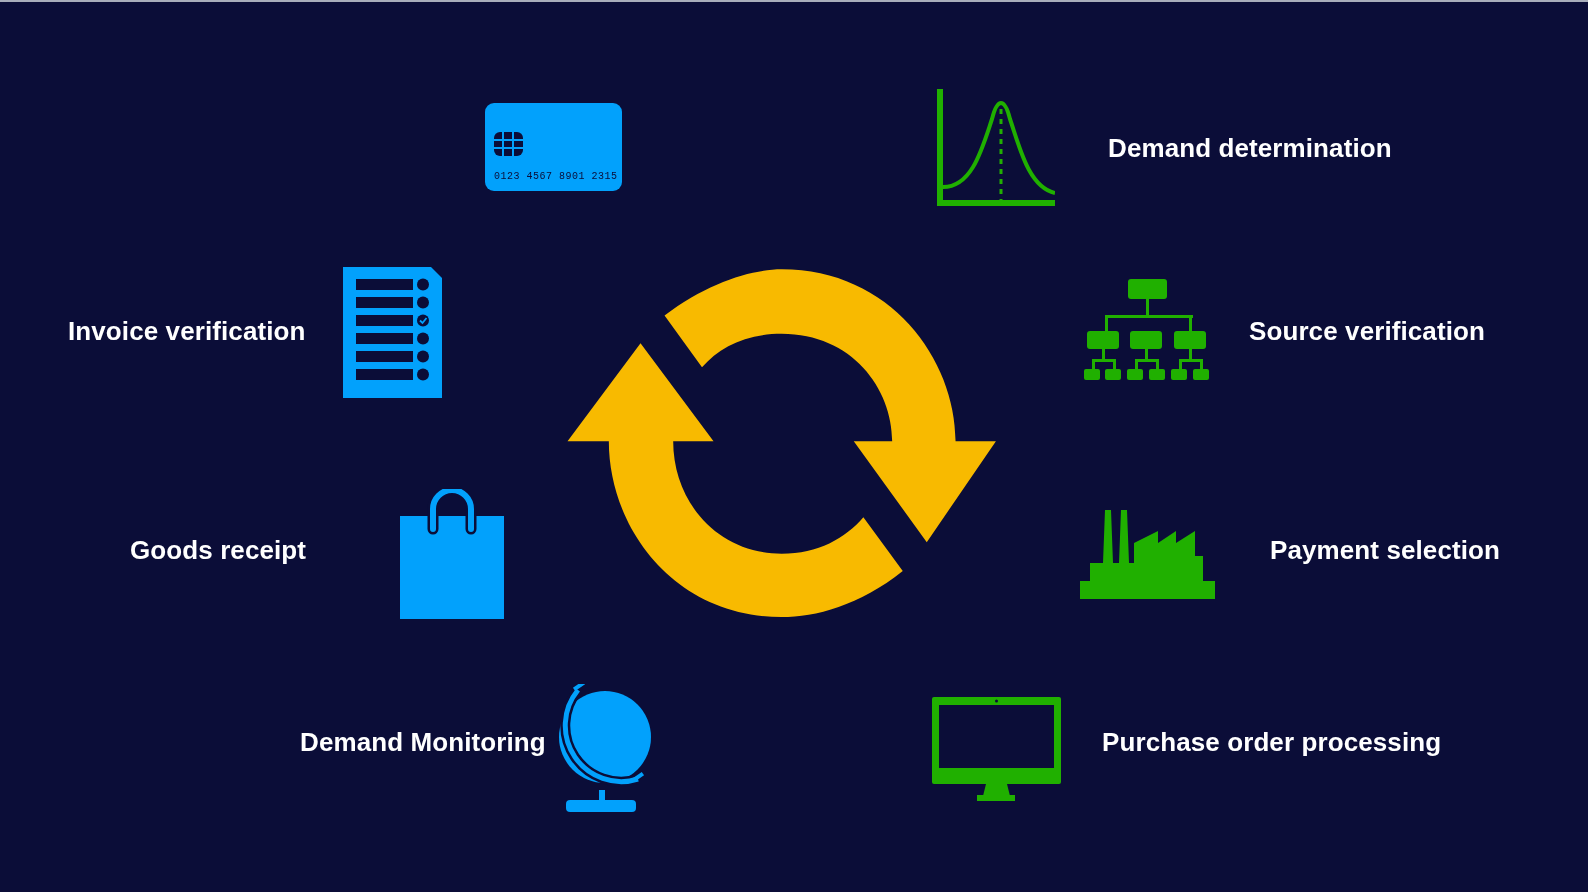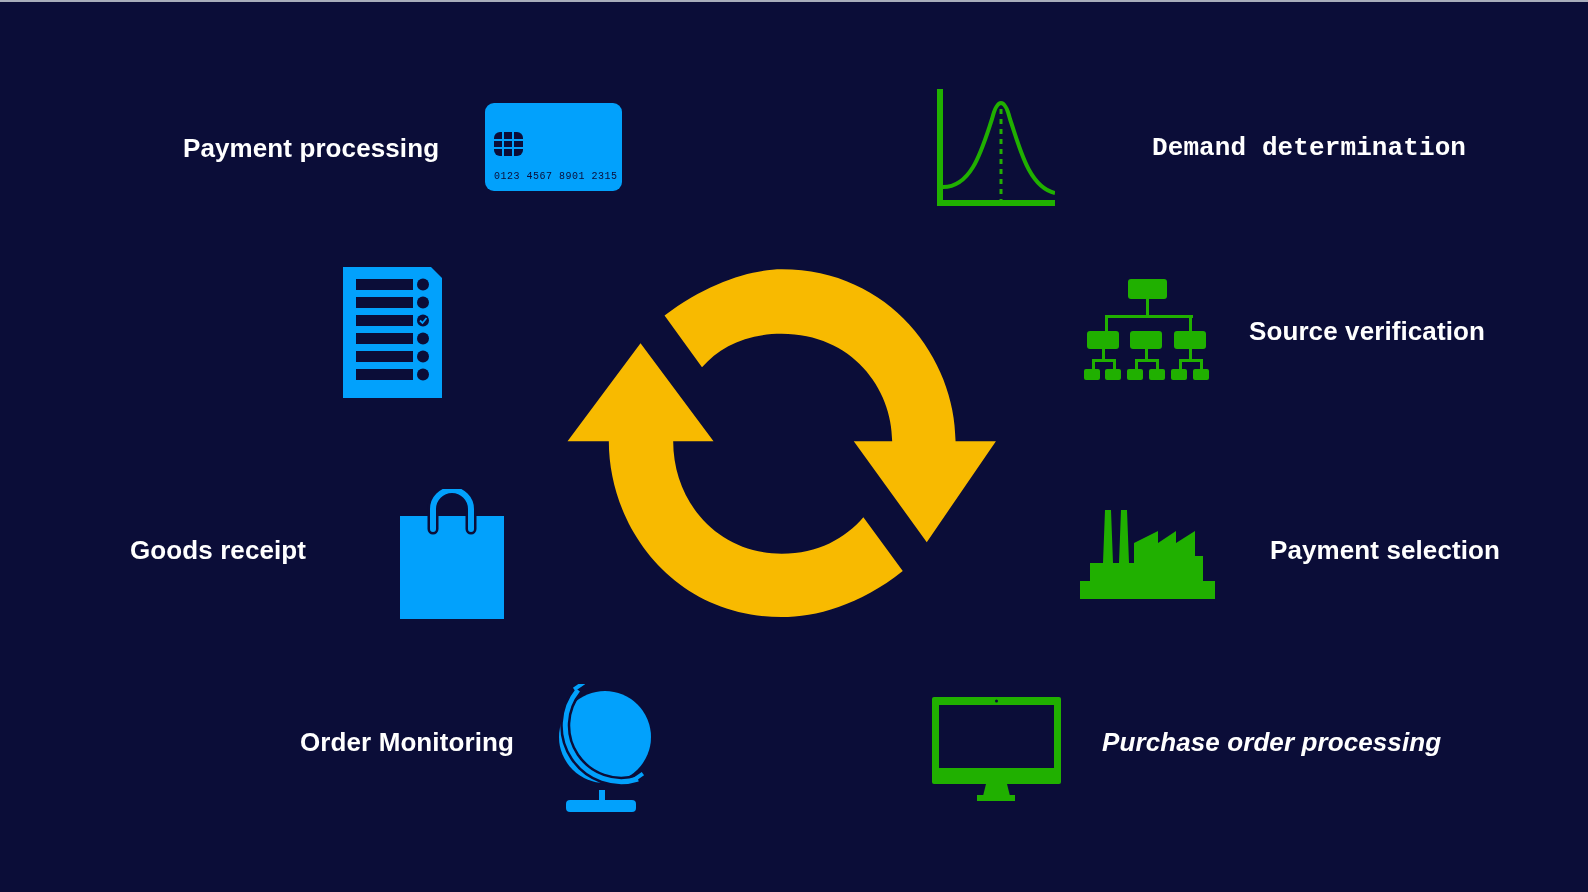--- a/index.html
+++ b/index.html
@@ -29,33 +29,33 @@
 
   <div class="cycle">
     <svg viewBox="0 0 460 380">
 
       <path fill="#f8ba00" d="M115,64 C160,30 205,16 237,16 C350,16 418,110 418,195 L460,195 L388,300 L312,195 L352,195 C352,140 310,83 237,83 C200,83 172,97 154,118 Z"></path>
 
       <path fill="#f8ba00" d="M363,330 C318,366 272,378 237,378 C125,378 57,285 57,195 L14,195 L90,93 L166,195 L124,195 C124,258 170,312 237,312 C275,312 303,296 322,274 Z"></path>
     </svg>
   </div>
 
-  <div class="label" style="left:183px; top:133px;">Payment processing</div>
   <div class="icon" style="left:485px; top:103px; width:137px; height:88px;">
     <svg viewBox="0 0 137 88">
       <rect x="0" y="0" width="137" height="88" rx="9" fill="#02a1fc"></rect>
       <rect x="9" y="29" width="29" height="24" rx="6" fill="#0b0d38"></rect>
       <rect x="9" y="36" width="29" height="2" fill="#02a1fc"></rect>
       <rect x="9" y="44" width="29" height="2" fill="#02a1fc"></rect>
       <rect x="17" y="29" width="2" height="24" fill="#02a1fc"></rect>
       <rect x="27" y="29" width="2" height="24" fill="#02a1fc"></rect>
       <text x="9" y="76" font-family="Liberation Mono, monospace" font-size="10" fill="#0b0d38" letter-spacing="0.5">0123 4567 8901 2315</text>
     </svg>
   </div>
 
+  <div class="label" style="left:68px; top:316px;">Invoice verification</div>
   <div class="icon" style="left:343px; top:267px; width:99px; height:131px;">
     <svg viewBox="0 0 99 131">
       <path d="M0,0 L88,0 L99,11 L99,131 L0,131 Z" fill="#02a1fc"></path>
       <g fill="#0b0d38">
         <rect x="13" y="12" width="57" height="11"></rect>
           <circle cx="80" cy="17.5" r="6"></circle>
         <rect x="13" y="30" width="57" height="11"></rect>
           <circle cx="80" cy="35.5" r="6"></circle>
         <rect x="13" y="48" width="57" height="11"></rect>
           <circle cx="80" cy="53.5" r="6"></circle>
@@ -72,42 +72,42 @@
 
   <div class="label" style="left:130px; top:535px;">Goods receipt</div>
   <div class="icon" style="left:400px; top:489px; width:104px; height:130px;">
     <svg viewBox="0 0 104 130">
       <rect x="0" y="27" width="104" height="103" fill="#02a1fc"></rect>
       <path d="M33,40 L33,20 A19,19 0 0 1 71,20 L71,40" stroke="#0b0d38" stroke-width="11" fill="none" stroke-linecap="round"></path>
       <path d="M33,40 L33,20 A19,19 0 0 1 71,20 L71,40" stroke="#02a1fc" stroke-width="6" fill="none" stroke-linecap="round"></path>
     </svg>
   </div>
 
-  <div class="label" style="left:300px; top:727px;">Order Monitoring</div>
+  <div class="label" style="left:300px; top:727px;">Demand Monitoring</div>
   <div class="icon" style="left:548px; top:684px; width:105px; height:128px;">
     <svg viewBox="0 0 105 128">
       <circle cx="57" cy="53" r="46" fill="#02a1fc"></circle>
       <path d="M30,6 A56,56 0 0 0 90,95" stroke="#0b0d38" stroke-width="10" fill="none"></path>
       <path d="M30,6 A56,56 0 0 0 90,95" stroke="#02a1fc" stroke-width="5" fill="none"></path>
       <rect x="25" y="0" width="12" height="4" fill="#02a1fc" transform="rotate(-35 31 2)"></rect>
       <rect x="84" y="91" width="12" height="4" fill="#02a1fc" transform="rotate(-35 90 93)"></rect>
       <rect x="51" y="106" width="6" height="12" fill="#02a1fc"></rect>
       <rect x="18" y="116" width="70" height="12" rx="4" fill="#02a1fc"></rect>
     </svg>
   </div>
 
   <div class="icon" style="left:937px; top:89px; width:118px; height:117px;">
     <svg viewBox="0 0 118 117">
       <rect x="0" y="0" width="6" height="117" fill="#20b000"></rect>
       <rect x="0" y="111" width="118" height="6" fill="#20b000"></rect>
       <path d="M6,98 C35,98 45,60 55,30 C58,18 61,14 64,14 C67,14 70,18 73,30 C83,60 92,98 118,104" stroke="#20b000" stroke-width="4" fill="none"></path>
       <line x1="64" y1="20" x2="64" y2="111" stroke="#20b000" stroke-width="3" stroke-dasharray="5 5"></line>
     </svg>
   </div>
-  <div class="label" style="left:1152px; top:133px;font-family:Liberation Mono, monospace;">Demand determination</div>
+  <div class="label" style="left:1108px; top:133px;">Demand determination</div>
 
   <div class="icon" style="left:1084px; top:279px; width:127px; height:108px;">
     <svg viewBox="0 0 127 108" fill="#20b000">
       <rect x="44" y="0" width="39" height="20" rx="3"></rect>
       <rect x="62" y="20" width="3" height="18"></rect>
       <rect x="21" y="36" width="88" height="3"></rect>
       <rect x="21" y="36" width="3" height="18"></rect>
       <rect x="105" y="36" width="3" height="18"></rect>
       <rect x="3" y="52" width="32" height="18" rx="3"></rect>
       <rect x="46" y="52" width="32" height="18" rx="3"></rect>
@@ -143,15 +143,15 @@
 
   <div class="icon" style="left:932px; top:697px; width:129px; height:104px;">
     <svg viewBox="0 0 129 104">
       <rect x="0" y="0" width="129" height="87" rx="2" fill="#20b000"></rect>
       <rect x="7" y="8" width="115" height="63" fill="#0b0d38"></rect>
       <circle cx="64.5" cy="4" r="1.5" fill="#0b0d38"></circle>
       <path d="M54,87 L75,87 L78,99 L51,99 Z" fill="#20b000"></path>
       <rect x="45" y="98" width="38" height="6" fill="#20b000"></rect>
     </svg>
   </div>
-  <div class="label" style="left:1102px; top:727px;font-style:italic;">Purchase order processing</div>
+  <div class="label" style="left:1102px; top:727px;">Purchase order processing</div>
 
 </div>
 
 </body></html>

